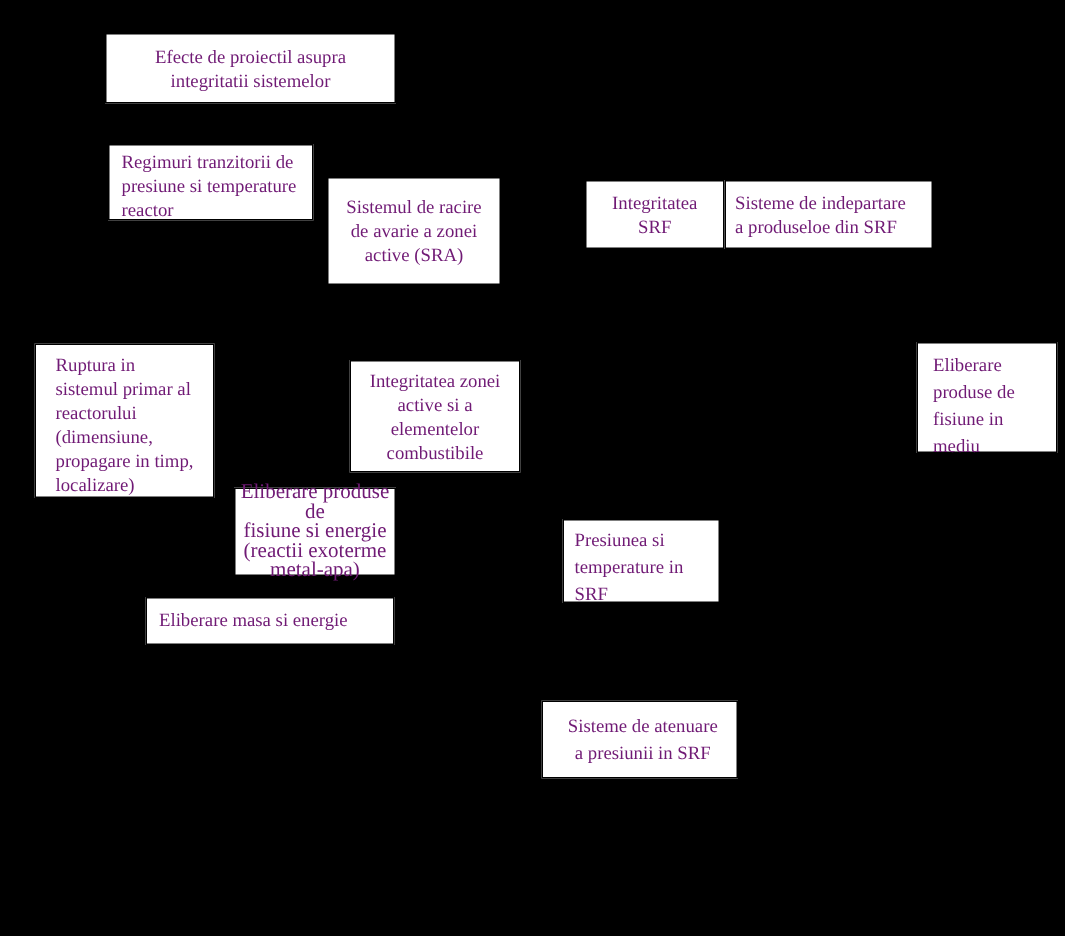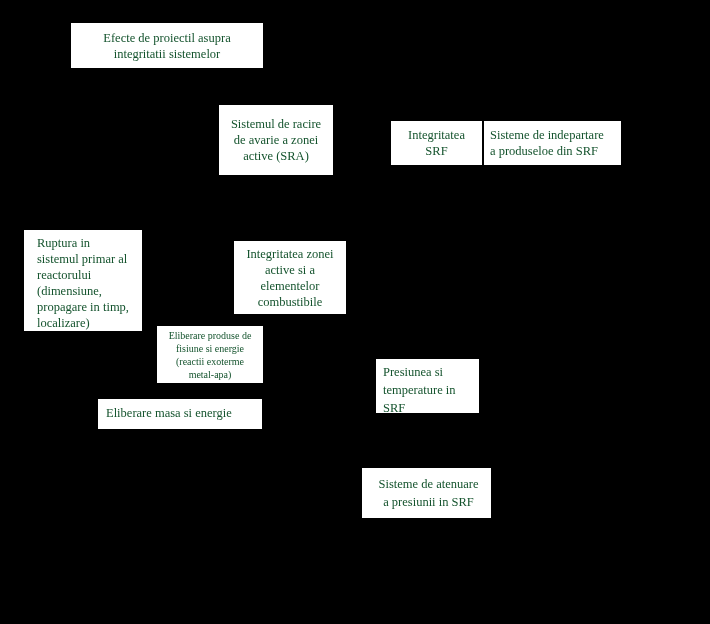--- a/index.html
+++ b/index.html
@@ -7,21 +7,21 @@
     padding: 0;
     background: #000000;
   }
   .canvas {
     position: relative;
     width: 710px;
     height: 624px;
     background: #000000;
     overflow: hidden;
     font-family: "Liberation Serif", "DejaVu Serif", serif;
-    color: #14532d;
+    color: #701a75;
   }
   .box {
     position: absolute;
     background: #ffffff;
     border: 1px solid #000000;
     box-sizing: border-box;
     font-size: 12.5px;
     line-height: 16px;
   }
   .box .txt {
@@ -33,48 +33,53 @@
     display: flex;
     align-items: center;
     justify-content: center;
     text-align: center;
   }
   
   .l {
     text-align: left;
   }
   .lh18 { line-height: 18px; }
-  .small { font-size: 10px; line-height: 13px; }
+  .small { font-size: 14px; line-height: 13px; }
 
   
   .b0  { left: 70px;  top: 22px;  width: 194px; height: 47px; }
   .b1  { left: 72px;  top: 96px;  width: 137px; height: 51px; padding: 3px 4px 0 8px; }
-  .b2  { left: 218px; top: 104px; width: 116px; height: 72px; }
+  .b2  { left: 218px; top: 118px; width: 116px; height: 72px; }
   .b3  { left: 390px; top: 120px; width: 93px;  height: 46px; }
   .b4  { left: 483px; top: 120px; width: 139px; height: 46px; padding: 6px 4px 0 6px; }
   .b5  { left: 23px;  top: 229px; width: 120px; height: 103px; padding: 5px 4px 0 13px; }
   .b6  { left: 233px; top: 240px; width: 114px; height: 75px; justify-content: center; }
   .b7  { left: 507px; top: 216px; width: 81px;  height: 93px; }
   .b8  { left: 611px; top: 228px; width: 94px;  height: 74px; padding: 5px 4px 0 10px; }
   .b9  { left: 156px; top: 325px; width: 108px; height: 59px; }
-  .b10 { left: 375px; top: 358px; width: 105px; height: 56px; padding: 4px 4px 0 7px; }
+  .b10 { left: 375px; top: 346px; width: 105px; height: 56px; padding: 4px 4px 0 7px; }
   .b11 { left: 97px;  top: 398px; width: 166px; height: 32px; padding: 6px 4px 0 8px; }
   .b12 { left: 361px; top: 467px; width: 131px; height: 52px; padding: 7px 4px 0 8px; text-align: center; }
   .b13 { left: 180px; top: 576px; width: 348px; height: 36px; font-size: 13px; }
 </style>
 </head>
 <body>
 
 <div class="canvas">
 
   <div class="box c b0">
     <span class="txt">Efecte de proiectil asupra
 integritatii sistemelor</span>
   </div>
 
+  <div class="box l b1">
+    <span class="txt">Regimuri tranzitorii de
+presiune si temperature
+reactor</span>
+  </div>
 
   <div class="box c b2">
     <span class="txt">Sistemul de racire
 de avarie a zonei
 active (SRA)</span>
   </div>
 
   <div class="box c b3">
     <span class="txt">Integritatea
 SRF</span>
@@ -95,20 +100,26 @@
   </div>
 
   <div class="box c b6">
     <span class="txt">Integritatea zonei
 active si a
 elementelor
 combustibile</span>
   </div>
 
 
+  <div class="box l lh18 b8">
+    <span class="txt">Eliberare
+produse de
+fisiune in
+mediu</span>
+  </div>
 
   <div class="box c small b9">
     <span class="txt">Eliberare produse de
 fisiune si energie
 (reactii exoterme
 metal-apa)</span>
   </div>
 
   <div class="box l lh18 b10">
     <span class="txt">Presiunea si

